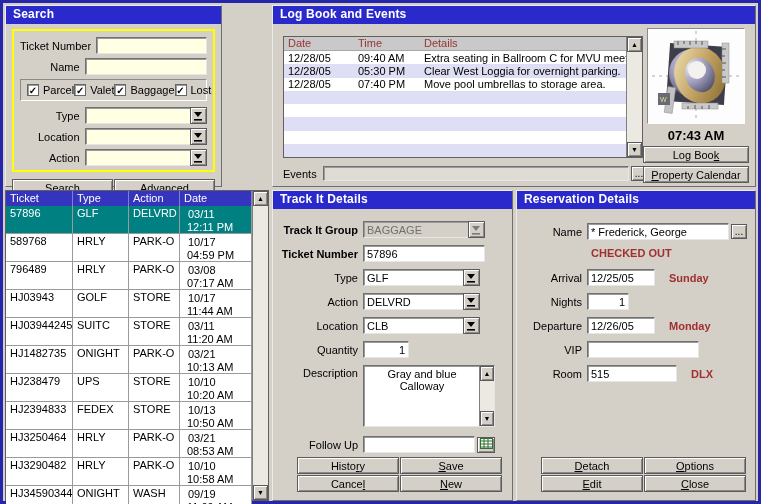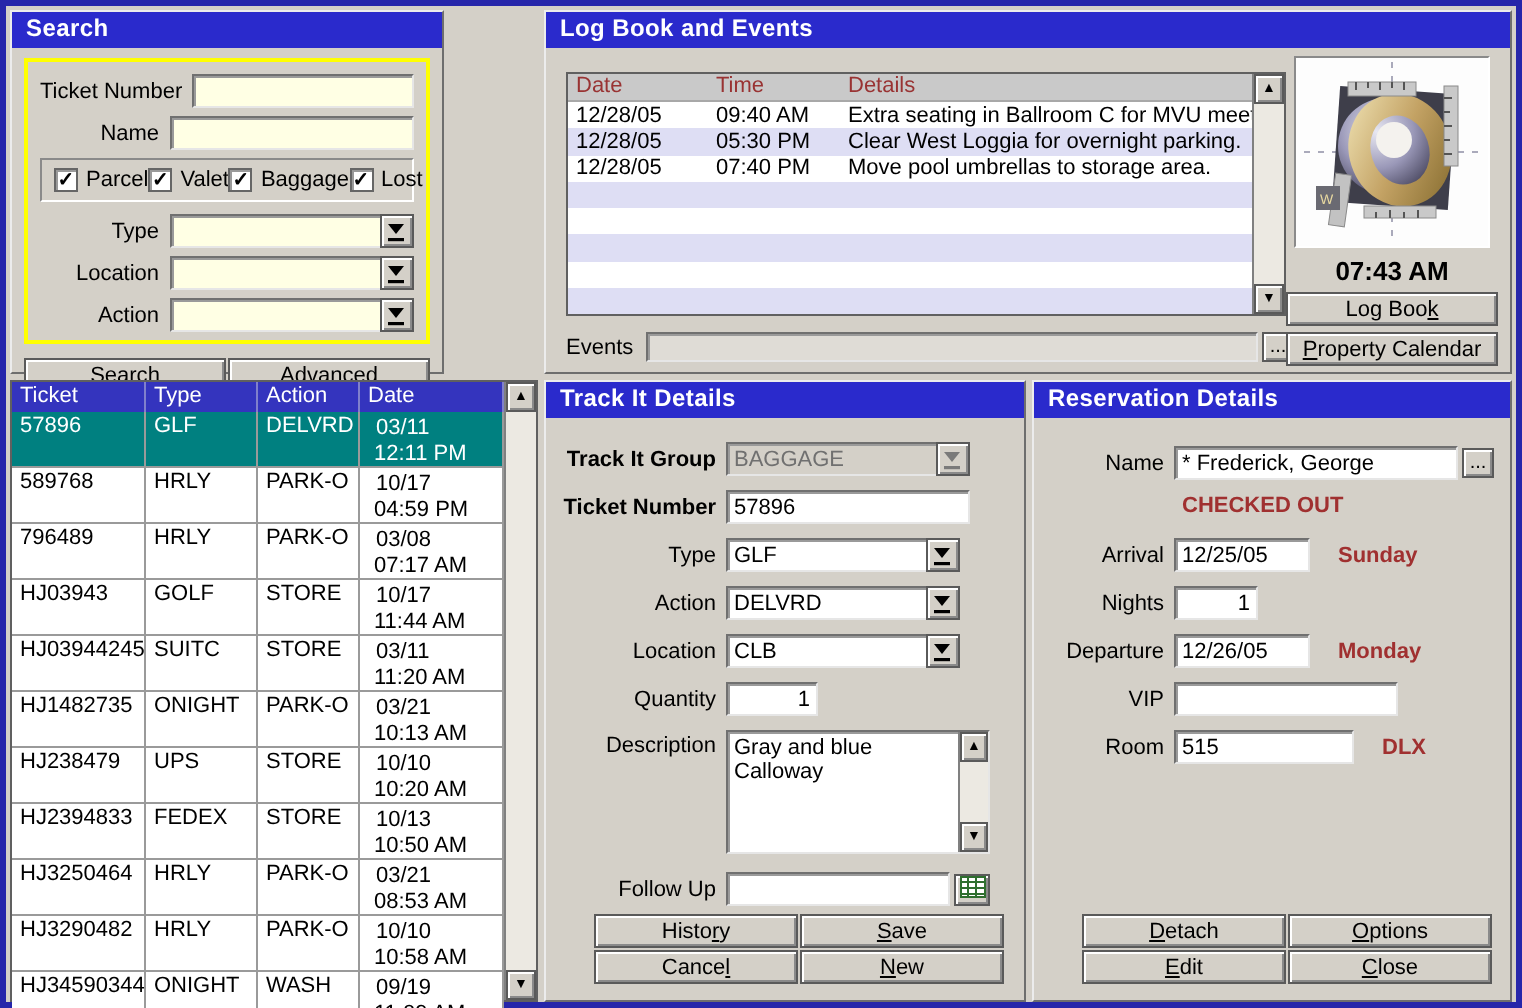--- a/index.html
+++ b/index.html
@@ -85,21 +85,21 @@
   .tc3 .d { width:33px; border:none; padding-left:4px; } .tc3 .t { border:none; padding-left:3px; }
 
   
   #trackPanel { left:269px; top:187px; width:241px; height:311px; }
   .ti-body { padding-top:12px; }
   .ti-row { display:flex; align-items:center; margin:0 0 7px 0; }
   .ti-row .lbl { width:90px; }
   .ti-wide { width:122px; } .ti-combo { width:117px; } .ti-qty { width:46px; }
   .ta-wrap { position:relative; width:132px; height:62px; background:#fff;
              border:1px solid; border-color:#707070 #E6E6E6 #E6E6E6 #707070; box-shadow: inset 1px 1px 0 #9a9a9a; }
-  .ta-text { position:absolute; left:3px; top:2px; right:17px; }
+  .ta-text { position:absolute; left:3px; top:2px; right:17px;text-align:center; }
   .ta-scroll { position:absolute; top:0; right:0; bottom:0; width:15px; background:#ECE9E2; border-left:1px solid #808080;
                display:flex; flex-direction:column; justify-content:space-between; }
   .calbtn { width:18px; height:16px; margin-left:2px; display:flex; align-items:center; justify-content:center; }
   .bgrid { position:absolute; left:24px; bottom:8px; display:grid; grid-template-columns:102px 102px; grid-auto-rows:17px; gap:1px; }
 
   
   #resPanel { left:513px; top:187px; width:240px; height:311px; }
   .rs-body { padding-top:14px; }
   .rs-row { display:flex; align-items:center; margin-bottom:7px; }
   .rs-row .lbl { width:70px; }

